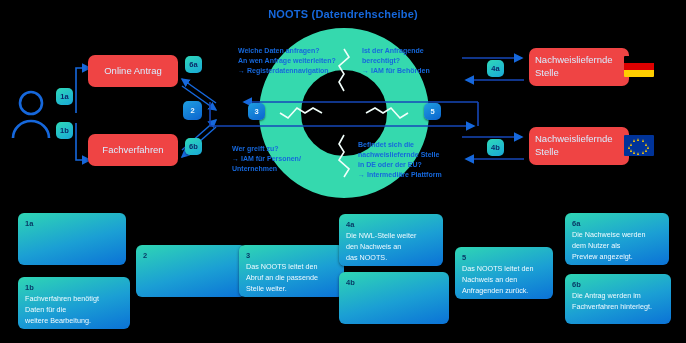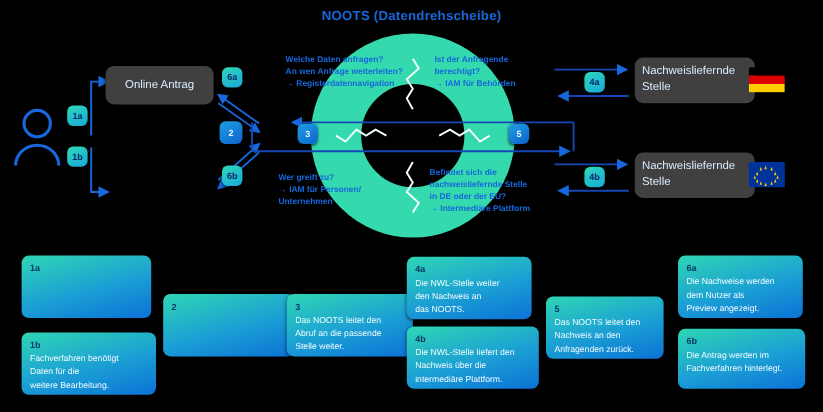--- a/index.html
+++ b/index.html
@@ -17,21 +17,21 @@
   .title {
     left: 0; top: 8px; width: 686px;
     text-align: center;
     font-size: 11px; font-weight: bold;
     color: #1668dc;
     letter-spacing: .2px;
   }
 
   
   .proc-box {
-    background: #404040;
+    background: #ef4444;
     border-radius: 7px;
     color: #d9ecff;
     font-size: 9.5px;
     display: flex; align-items: center; justify-content: center;
     text-align: center;
     line-height: 1.35;
     padding: 4px 6px;
     box-shadow: 0 1px 3px rgba(0,0,0,.6);
   }
 
@@ -111,20 +111,23 @@
       </marker>
     </defs>
     <path d="M16,58 L16,13 L30,13" fill="none" stroke="#1668dc" stroke-width="1.6" marker-end="url(#ar)"></path>
     <path d="M16,68 L16,105 L30,105" fill="none" stroke="#1668dc" stroke-width="1.6" marker-end="url(#ar)"></path>
   </svg>
 
   <div class="abs proc-box" style="left:88px; top:55px; width:90px; height:32px;">
     <span>Online Antrag</span>
   </div>
 
+  <div class="abs proc-box" style="left:88px; top:134px; width:90px; height:32px;">
+    <span>Fachverfahren</span>
+  </div>
 
   <svg class="abs" style="left:176px; top:70px;" width="50" height="95">
     <path d="M6,16 L40,40" fill="none" stroke="#1668dc" stroke-width="1.5" marker-end="url(#ar)"></path>
     <path d="M40,33 L6,9" fill="none" stroke="#1668dc" stroke-width="1.5" marker-end="url(#ar)"></path>
     <path d="M6,80 L40,50" fill="none" stroke="#1668dc" stroke-width="1.5" marker-end="url(#ar)"></path>
     <path d="M40,57 L6,87" fill="none" stroke="#1668dc" stroke-width="1.5" marker-end="url(#ar)"></path>
   </svg>
 
   <div class="abs badge" style="left:56px; top:88px; width:17px; height:17px;">
     <span>1a</span>
@@ -252,23 +255,20 @@
 
   <div class="abs legend" style="left:339px; top:214px; width:104px; height:52px;">
     <div class="num">4a</div>
     <div class="txt">Die NWL-Stelle weiter
 den Nachweis an
 das NOOTS.</div>
   </div>
 
   <div class="abs legend" style="left:339px; top:272px; width:110px; height:52px;">
     <div class="num">4b</div>
-    <div class="txt">Die NWL-Stelle liefert den
-Nachweis über die
-intermediäre Plattform.</div>
   </div>
 
   <div class="abs legend" style="left:455px; top:247px; width:98px; height:52px;">
     <div class="num">5</div>
     <div class="txt">Das NOOTS leitet den
 Nachweis an den
 Anfragenden zurück.</div>
   </div>
 
   <div class="abs legend" style="left:565px; top:213px; width:104px; height:52px;">

